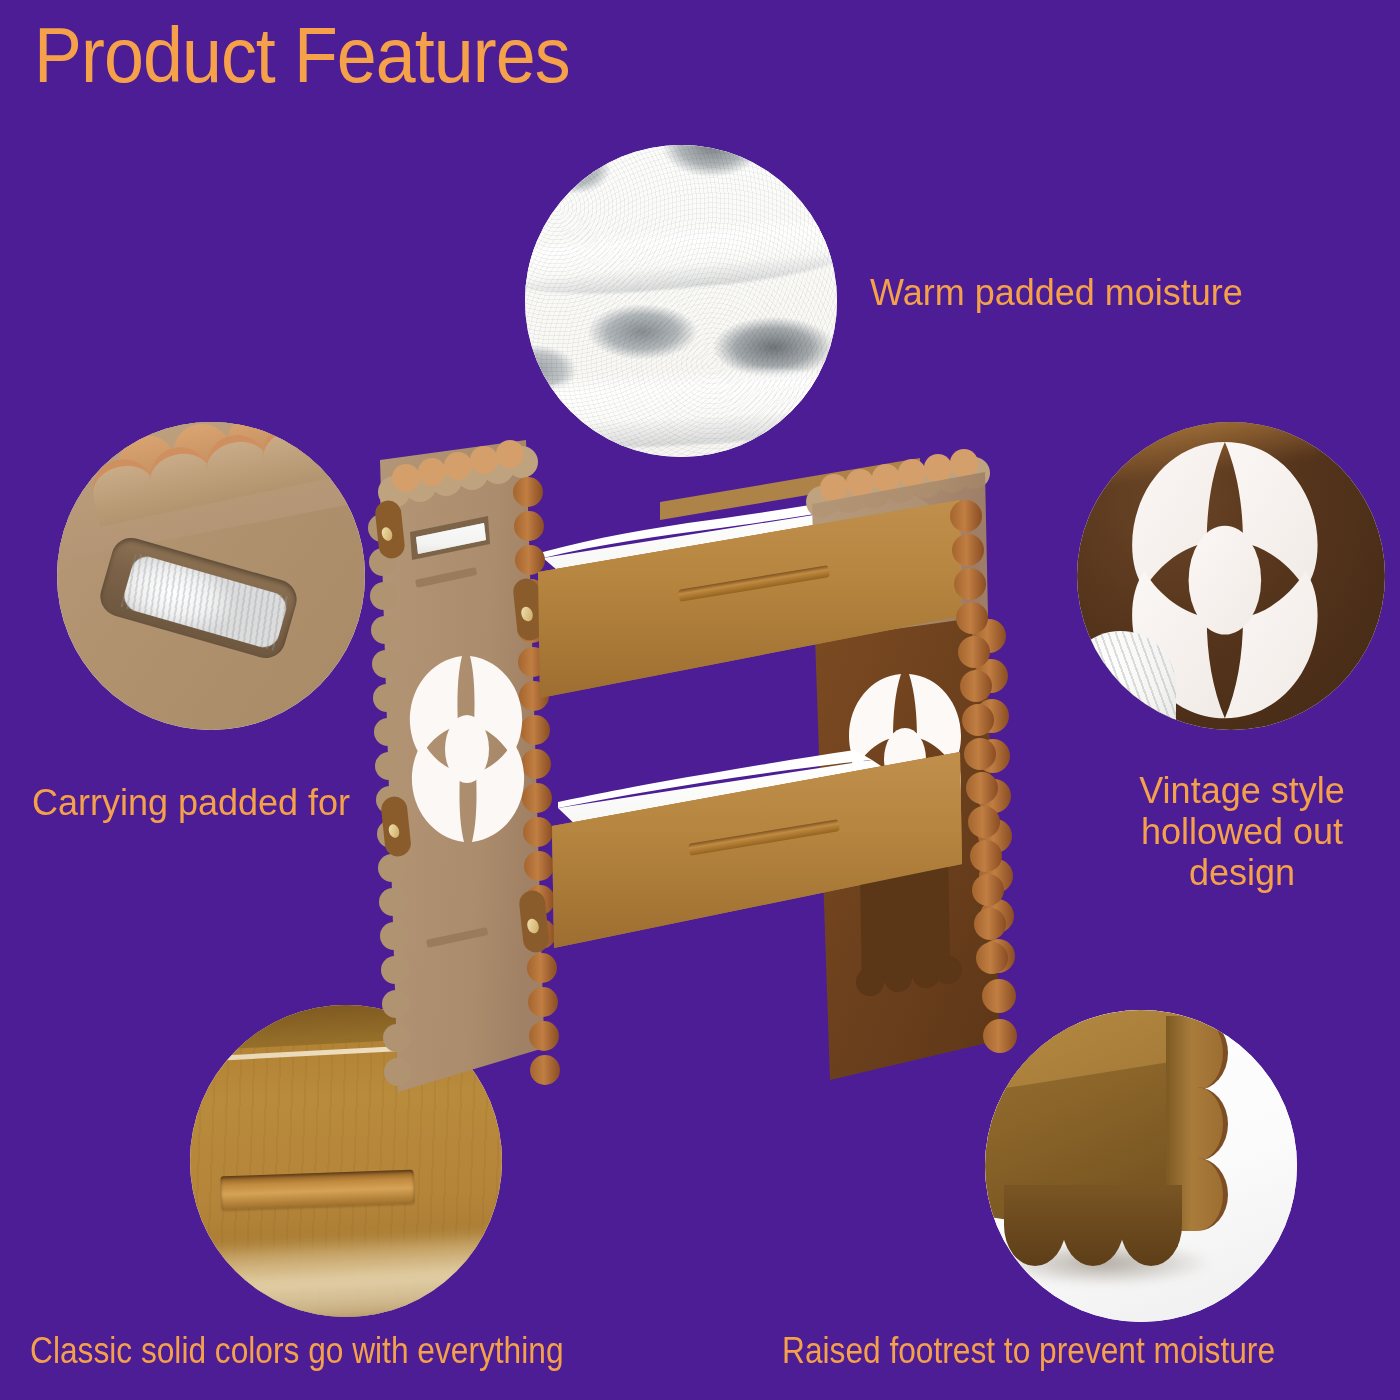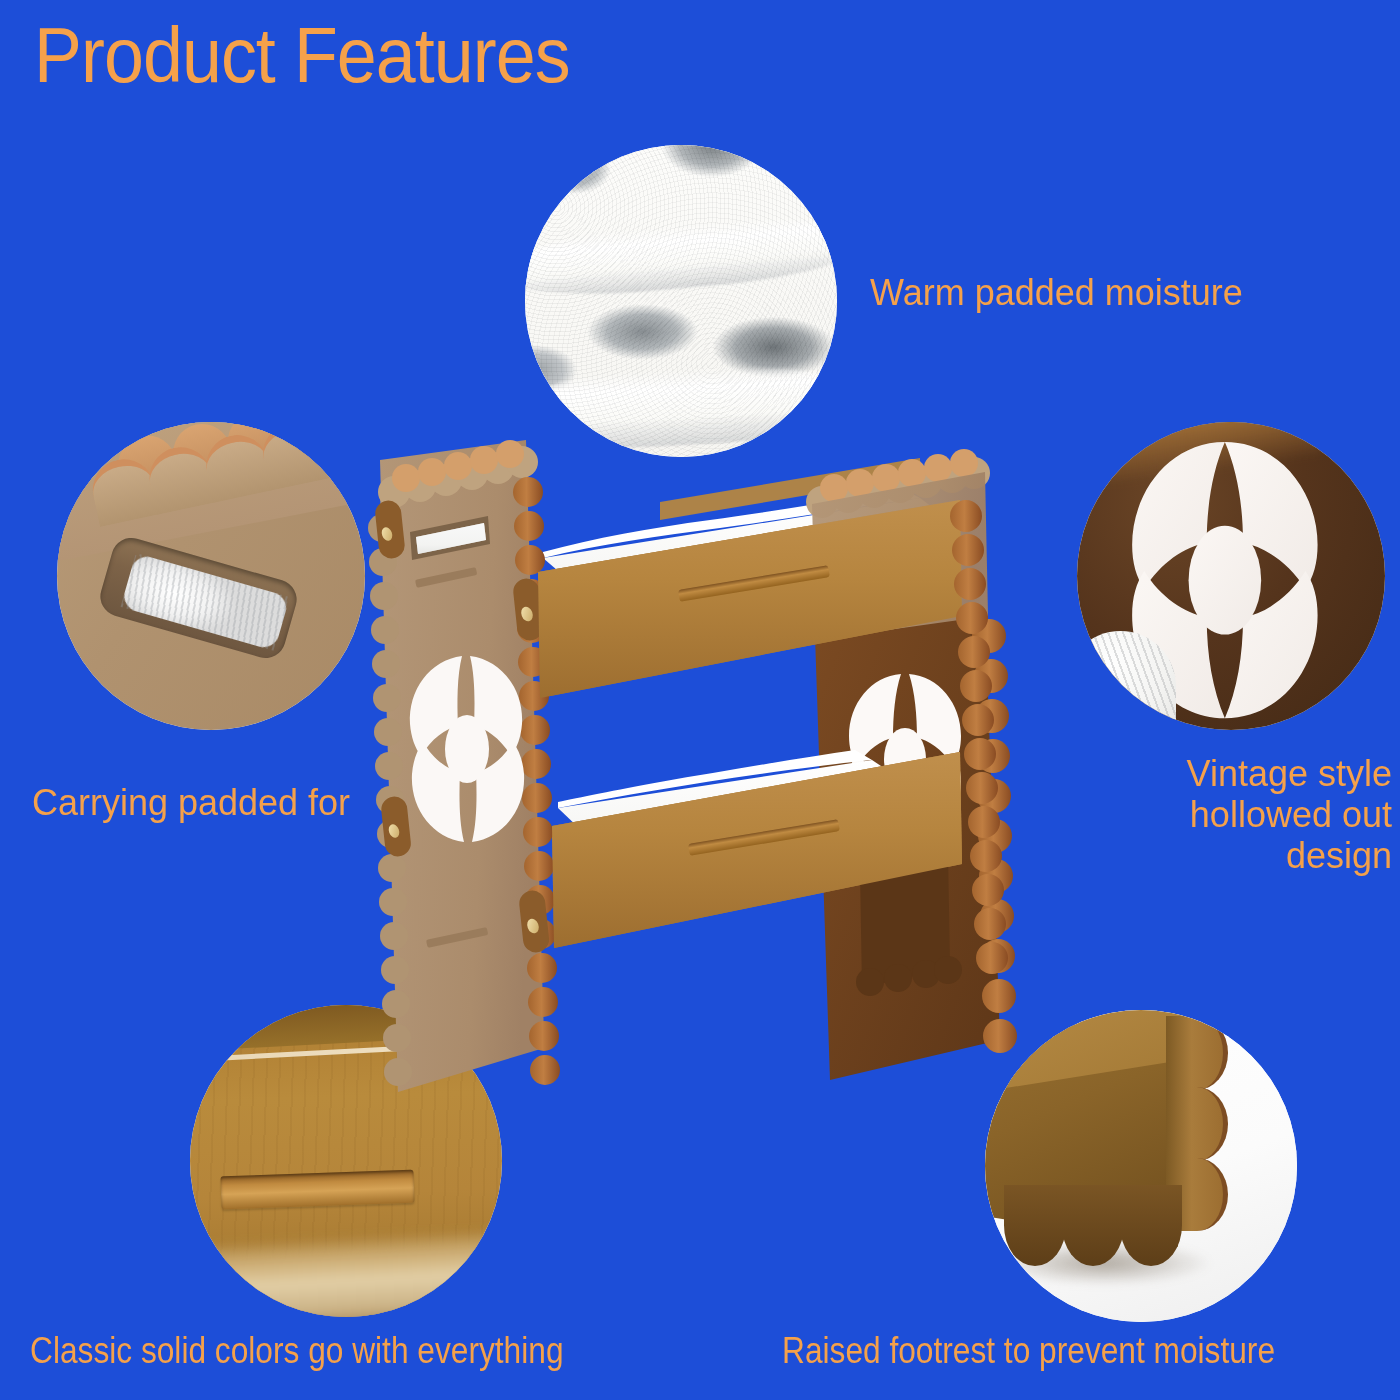--- a/index.html
+++ b/index.html
@@ -8,21 +8,21 @@
     padding: 0;
     background: #ffffff;
   }
   body {
     font-family: "Liberation Sans", sans-serif;
   }
   #stage {
     position: relative;
     width: 1400px;
     height: 1400px;
-    background: #1d4ed8;
+    background: #4c1d95;
     overflow: hidden;
   }
 
   
   #page-title {
     position: absolute;
     left: 34px;
     top: 16px;
     font-size: 78px;
     line-height: 1;
@@ -43,21 +43,21 @@
     line-height: 1.14;
     white-space: nowrap;
     font-family: "Liberation Sans", sans-serif;
   }
   .caption.narrow {
     font-family: "Liberation Sans Narrow", "Liberation Sans", sans-serif;
     transform: scaleX(0.88);
   }
   #caption-mattress { left: 870px; top: 272px; }
   #caption-handle   { left: 18px;  top: 782px; text-align: center; width: 346px; white-space: normal; }
-  #caption-vintage  { left: 1092px;top: 753px; text-align: right; width: 300px; white-space: normal; }
+  #caption-vintage  { left: 1092px;top: 770px; text-align: center; width: 300px; white-space: normal; }
   #caption-colors   { left: 30px;  top: 1330px; transform-origin: left top; }
   #caption-footrest { left: 782px; top: 1330px; transform-origin: left top; }
 
   
   .circle {
     position: absolute;
     border-radius: 50%;
     overflow: hidden;
     background: #ffffff;
   }

